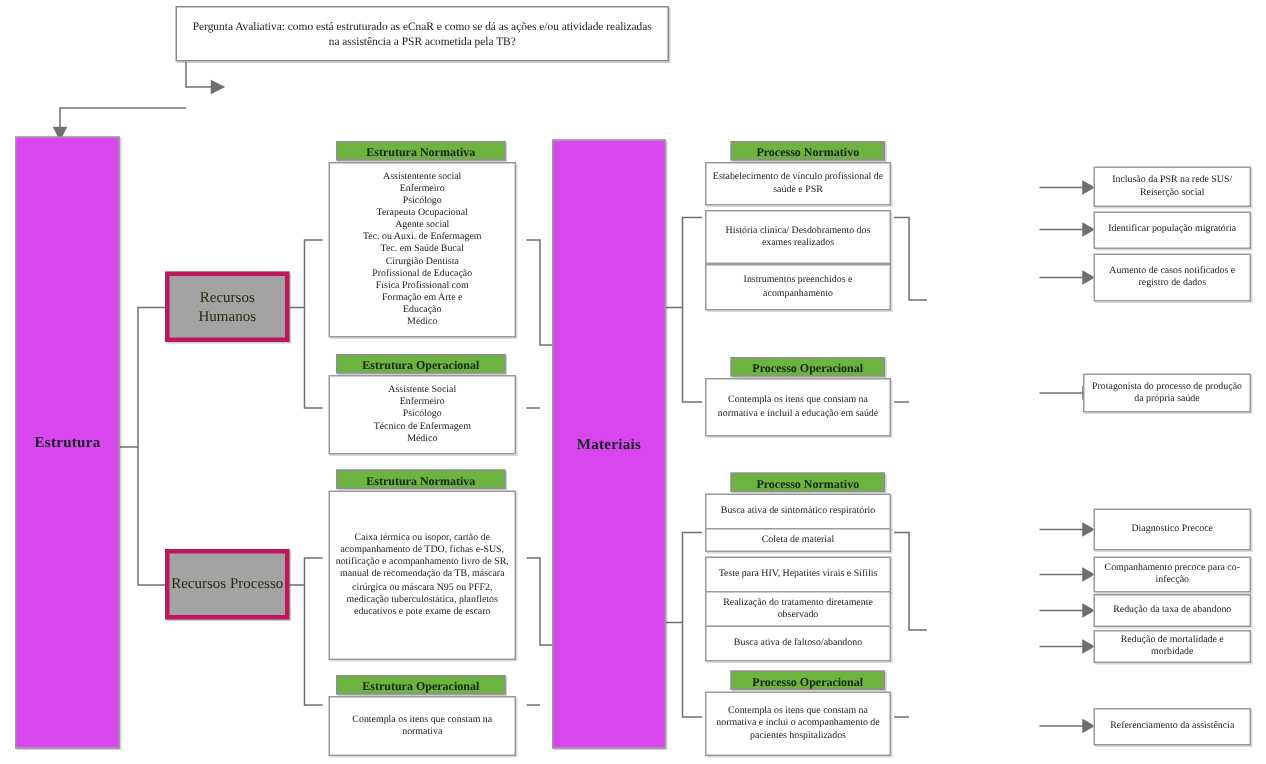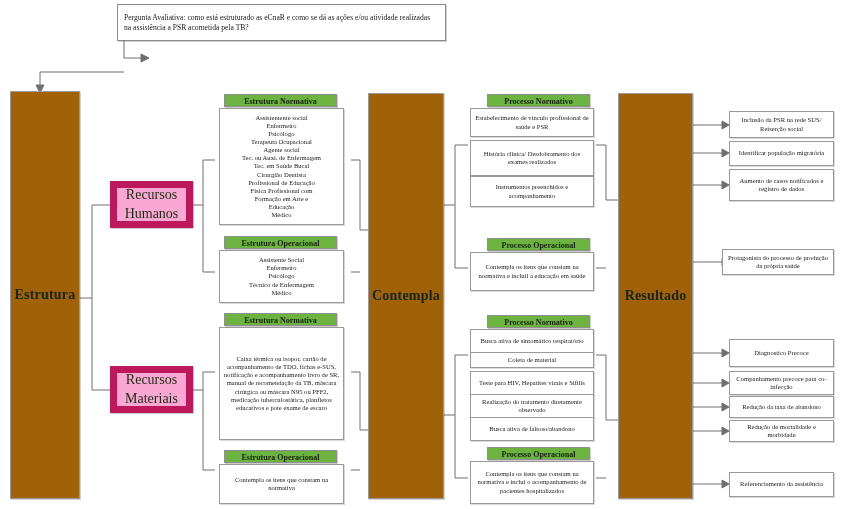--- a/index.html
+++ b/index.html
@@ -6,38 +6,38 @@
   body{width:844px;height:509px;position:relative;overflow:hidden;
        font-family:"Liberation Serif", serif;color:#1a1a1a;}
   #canvas{position:absolute;left:0;top:0;width:844px;height:509px;}
 
   .abs{position:absolute;box-sizing:border-box;}
 
   
   .topbox{
     border:1px solid #8a8a8a;background:#ffffff;
     display:flex;align-items:center;justify-content:center;
-    text-align:left;line-height:1.25;padding:3px 6px;
+    text-align:center;line-height:1.25;padding:3px 6px;
     box-shadow:1px 1px 0 rgba(0,0,0,0.18);
   }
 
   
   .pillar{
-    background:#a16207;border:1px solid #9a9a9a;
-    display:flex;align-items:center;justify-content:center;
-    text-align:center;font-weight:bold;font-size:14px;
+    background:#d946ef;border:1px solid #9a9a9a;
+    display:flex;align-items:center;justify-content:center;
+    text-align:center;font-weight:bold;font-size:10px;
     letter-spacing:.2px;color:#15261f;
     box-shadow:1px 1px 0 rgba(0,0,0,0.18);
   }
 
   
   .resbox{
-    background:#f9a8d4;border:7px solid #be185d;
-    display:flex;align-items:center;justify-content:center;
-    text-align:center;font-size:14px;line-height:1.3;color:#1c2a12;
+    background:#a3a3a3;border:3px solid #be185d;
+    display:flex;align-items:center;justify-content:center;
+    text-align:center;font-size:10px;line-height:1.3;color:#1c2a12;
     box-shadow:1px 1px 0 rgba(0,0,0,0.2);
   }
 
   
   .ghead{
     background:#6cb33f;border:1px solid #8f8f8f;
     display:flex;align-items:flex-end;justify-content:center;
     text-align:center;font-size:8px;font-weight:bold;color:#17240e;
     box-shadow:1px 1px 0 rgba(0,0,0,0.2);
   }
@@ -134,33 +134,30 @@
   <div class="abs topbox" style="left:117px;top:4px;width:329px;height:37px;font-size:7.6px;">
     <span>Pergunta Avaliativa: como está estruturado as eCnaR e como se dá as ações e/ou atividade realizadas na assistência a PSR acometida pela TB?</span>
   </div>
 
 
   <div class="abs pillar" style="left:10px;top:91px;width:70px;height:408px;">
     <span>Estrutura</span>
   </div>
 
   <div class="abs pillar" style="left:368px;top:93px;width:76px;height:406px;">
-    <span>Contempla</span>
-  </div>
-
-  <div class="abs pillar" style="left:618px;top:93px;width:75px;height:406px;">
-    <span>Resultado</span>
-  </div>
+    <span>Materiais</span>
+  </div>
+
 
   <div class="abs resbox" style="left:110px;top:181px;width:83px;height:47px;">
     <span class="stacklist">Recursos Humanos</span>
   </div>
 
   <div class="abs resbox" style="left:110px;top:366px;width:83px;height:47px;">
-    <span class="stacklist">Recursos Materiais</span>
+    <span class="stacklist">Recursos Processo</span>
   </div>
 
   <div class="abs ghead" style="left:224px;top:94px;width:113px;height:13px;">
     <span>Estrutura Normativa</span>
   </div>
   <div class="abs wbox tight" style="left:219px;top:108px;width:125px;height:117px;">
     <span class="stacklist">Assistentente social<br>Enfermeiro<br>Psicólogo<br>Terapeuta Ocupacional<br>Agente social<br>Tec. ou Auxi. de Enfermagem<br>Tec. em Saúde Bucal<br>Cirurgião Dentista<br>Profissional de Educação<br>Física Profissional com<br>Formação em Arte e<br>Educação<br>Médico</span>
   </div>
 
   <div class="abs ghead" style="left:224px;top:236px;width:113px;height:13px;">

